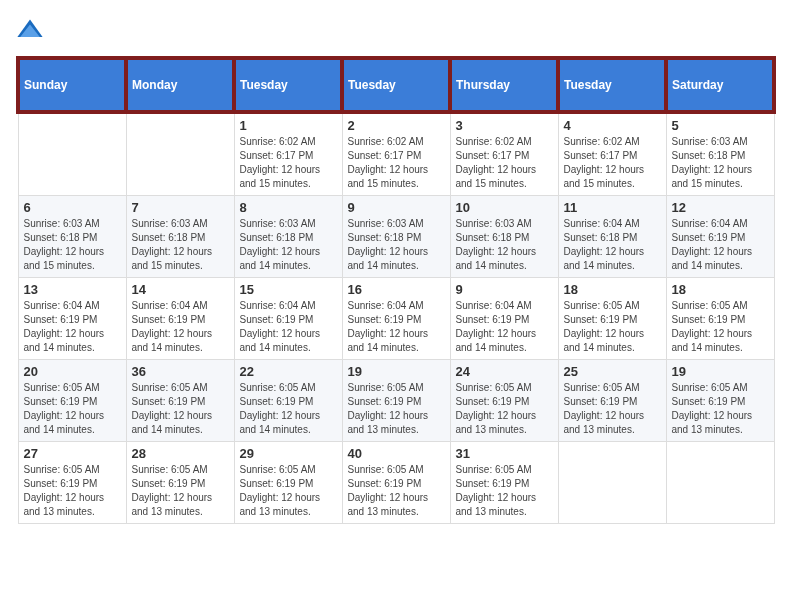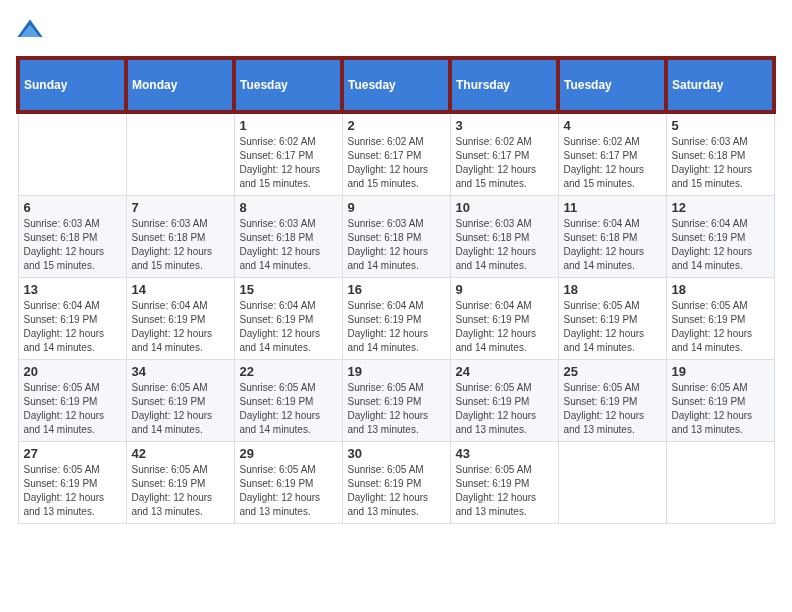--- a/index.html
+++ b/index.html
@@ -247,21 +247,21 @@
         </td>
       </tr>
       <tr>
         <td>
           <span class="day-number">20</span>
           <div class="day-info" style="white-space: pre-wrap;">Sunrise: 6:05 AM
 Sunset: 6:19 PM
 Daylight: 12 hours and 14 minutes.</div>
         </td>
         <td>
-          <span class="day-number">34</span>
+          <span class="day-number">36</span>
           <div class="day-info" style="white-space: pre-wrap;">Sunrise: 6:05 AM
 Sunset: 6:19 PM
 Daylight: 12 hours and 14 minutes.</div>
         </td>
         <td>
           <span class="day-number">22</span>
           <div class="day-info" style="white-space: pre-wrap;">Sunrise: 6:05 AM
 Sunset: 6:19 PM
 Daylight: 12 hours and 14 minutes.</div>
         </td>
@@ -291,39 +291,39 @@
         </td>
       </tr>
       <tr>
         <td>
           <span class="day-number">27</span>
           <div class="day-info" style="white-space: pre-wrap;">Sunrise: 6:05 AM
 Sunset: 6:19 PM
 Daylight: 12 hours and 13 minutes.</div>
         </td>
         <td>
-          <span class="day-number">42</span>
+          <span class="day-number">28</span>
           <div class="day-info" style="white-space: pre-wrap;">Sunrise: 6:05 AM
 Sunset: 6:19 PM
 Daylight: 12 hours and 13 minutes.</div>
         </td>
         <td>
           <span class="day-number">29</span>
           <div class="day-info" style="white-space: pre-wrap;">Sunrise: 6:05 AM
 Sunset: 6:19 PM
 Daylight: 12 hours and 13 minutes.</div>
         </td>
         <td>
-          <span class="day-number">30</span>
-          <div class="day-info" style="white-space: pre-wrap;">Sunrise: 6:05 AM
-Sunset: 6:19 PM
-Daylight: 12 hours and 13 minutes.</div>
-        </td>
-        <td>
-          <span class="day-number">43</span>
+          <span class="day-number">40</span>
+          <div class="day-info" style="white-space: pre-wrap;">Sunrise: 6:05 AM
+Sunset: 6:19 PM
+Daylight: 12 hours and 13 minutes.</div>
+        </td>
+        <td>
+          <span class="day-number">31</span>
           <div class="day-info" style="white-space: pre-wrap;">Sunrise: 6:05 AM
 Sunset: 6:19 PM
 Daylight: 12 hours and 13 minutes.</div>
         </td>
         <td class="empty-cell"></td>
         <td class="empty-cell"></td>
       </tr>
     </tbody>
 </table>
 

